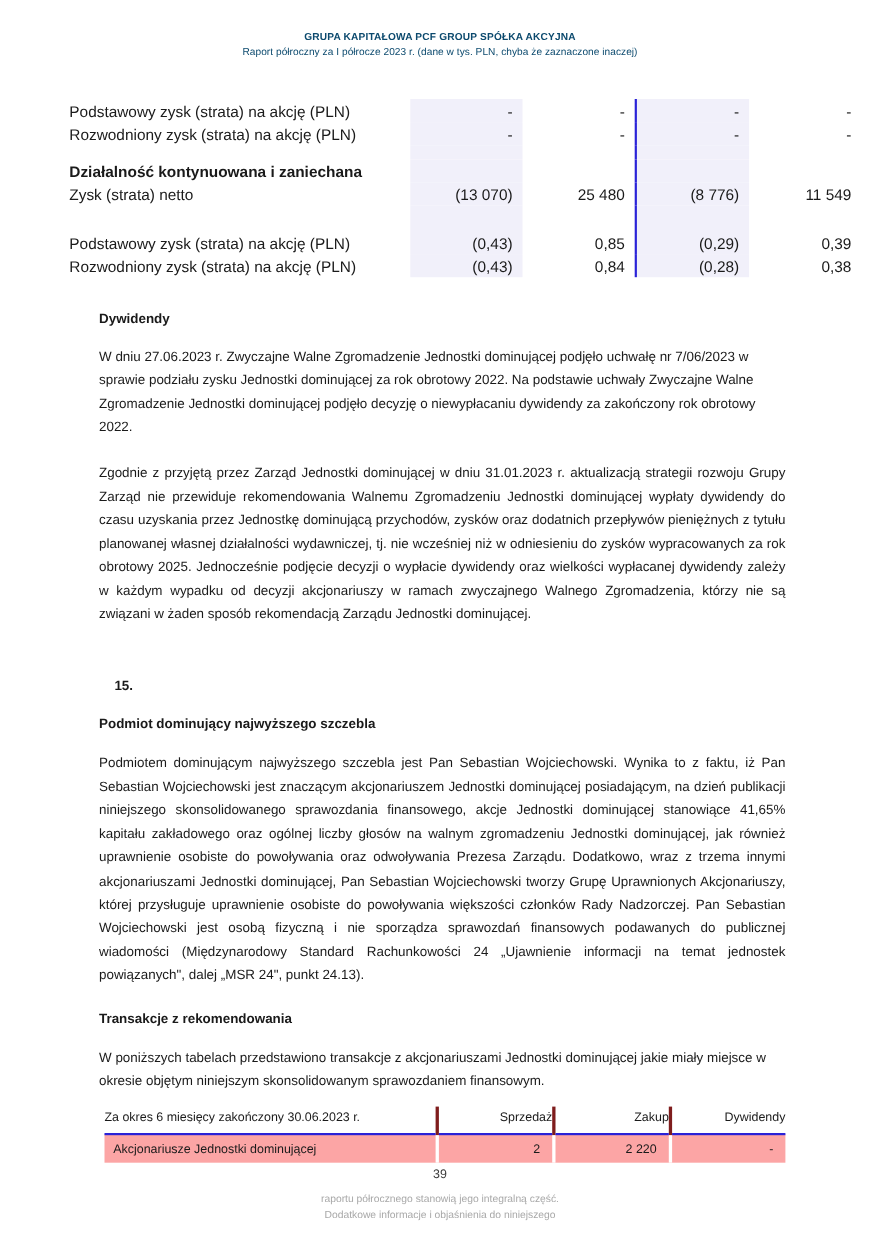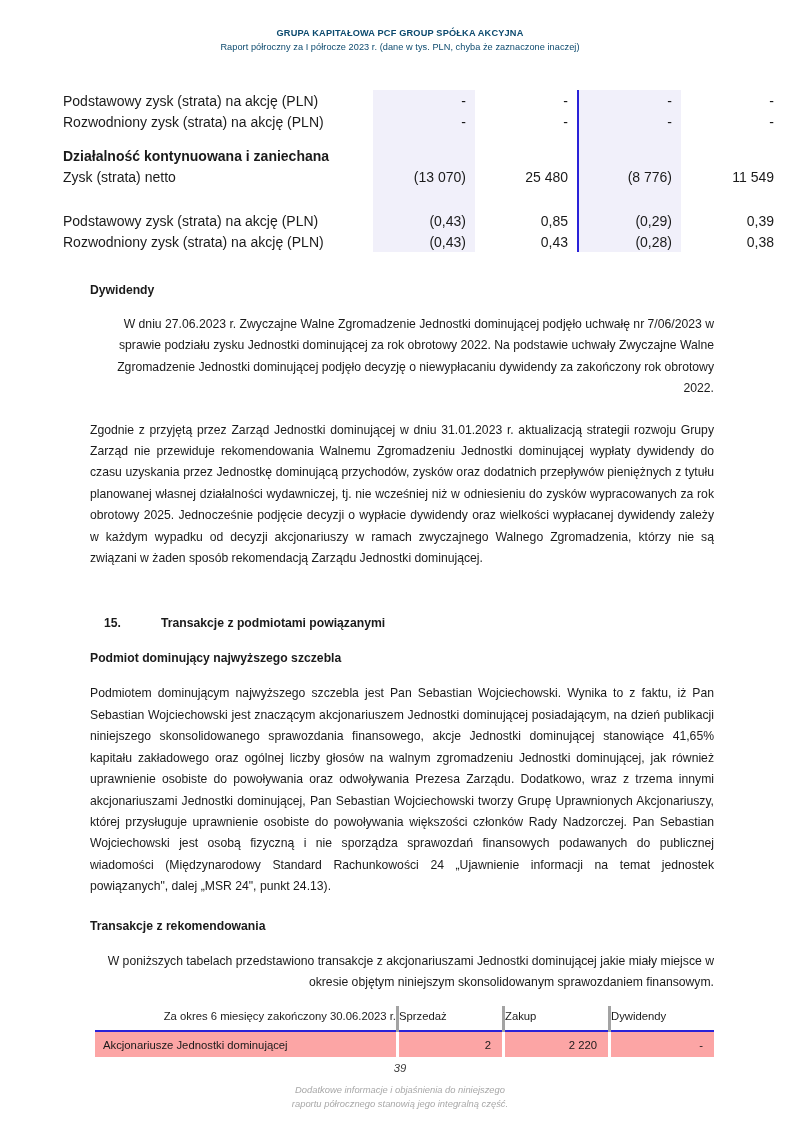--- a/index.html
+++ b/index.html
@@ -91,21 +91,21 @@
   .h-bold {
     font-size: 12.2px;
     font-weight: bold;
     line-height: 17px;
     margin: 0 0 15px 0;
   }
   p.para {
     font-size: 12.2px;
     line-height: 21.4px;
     margin: 0 0 20px 0;
-    text-align: right;
+    text-align: left;
   }
   p.para.just {
     text-align: justify;
     text-justify: inter-word;
   }
   p.para.tight {
     margin-bottom: 14px;
   }
   .sec-head {
     font-size: 12.2px;
@@ -137,26 +137,26 @@
   }
   .tx-table th {
     font-weight: normal;
     padding: 0 0 4px 0;
     height: 20px;
     vertical-align: middle;
     border-bottom: 2px solid #2a22d8;
   }
   .tx-table th.c-label {
     width: 301px;
-    text-align: right;
+    text-align: left;
   }
   .tx-table th.c-num {
     width: 103px;
-    text-align: left;
-    border-left: 3px solid #a3a3a3;
+    text-align: right;
+    border-left: 3px solid #7f1d1d;
   }
   .tx-table td {
     height: 23px;
     vertical-align: middle;
     background: #fca5a5;
     white-space: nowrap;
   }
   .tx-table td.c-label {
     text-align: left;
     padding-left: 8px;
@@ -167,21 +167,20 @@
     border-left: 3px solid #ffffff;
   }
 
   
   .page-footer {
     position: absolute;
     left: 0;
     top: 1060px;
     width: 800px;
     text-align: center;
-    font-style: italic;
   }
   .page-footer .pg-num {
     font-size: 11.3px;
     color: #3a3a3a;
     line-height: 16px;
     margin-bottom: 7px;
   }
   .page-footer .foot-line {
     font-size: 9.4px;
     color: #a8a8a8;
@@ -250,40 +249,39 @@
     <tr>
       <td class="lbl">Podstawowy zysk (strata) na akcję (PLN)</td>
       <td class="num shade">(0,43)</td>
       <td class="num">0,85</td>
       <td class="num shade divider">(0,29)</td>
       <td class="num">0,39</td>
     </tr>
     <tr>
       <td class="lbl">Rozwodniony zysk (strata) na akcję (PLN)</td>
       <td class="num shade">(0,43)</td>
-      <td class="num">0,43</td>
+      <td class="num">0,84</td>
       <td class="num shade divider">(0,28)</td>
       <td class="num">0,38</td>
     </tr>
   </tbody>
 </table>
 
 <div class="content">
 
   <div class="h-bold">Dywidendy</div>
 
   <p class="para">W dniu 27.06.2023 r. Zwyczajne Walne Zgromadzenie Jednostki dominującej podjęło uchwałę nr 7/06/2023 w sprawie podziału zysku Jednostki dominującej za rok obrotowy 2022. Na podstawie uchwały Zwyczajne Walne Zgromadzenie Jednostki dominującej podjęło decyzję o niewypłacaniu dywidendy za zakończony rok obrotowy 2022.</p>
 
   <p class="para just">Zgodnie z przyjętą przez Zarząd Jednostki dominującej w dniu 31.01.2023 r. aktualizacją strategii rozwoju Grupy Zarząd nie przewiduje rekomendowania Walnemu Zgromadzeniu Jednostki dominującej wypłaty dywidendy do czasu uzyskania przez Jednostkę dominującą przychodów, zysków oraz dodatnich przepływów pieniężnych z tytułu planowanej własnej działalności wydawniczej, tj. nie wcześniej niż w odniesieniu do zysków wypracowanych za rok obrotowy 2025. Jednocześnie podjęcie decyzji o wypłacie dywidendy oraz wielkości wypłacanej dywidendy zależy w każdym wypadku od decyzji akcjonariuszy w ramach zwyczajnego Walnego Zgromadzenia, którzy nie są związani w żaden sposób rekomendacją Zarządu Jednostki dominującej.</p>
 
   <div style="height:26px"></div>
 
   <div class="sec-head">
     <span class="sec-num">15.</span>
-    <span>Transakcje z podmiotami powiązanymi</span>
   </div>
 
   <div class="sub-head">Podmiot dominujący najwyższego szczebla</div>
 
   <p class="para just">Podmiotem dominującym najwyższego szczebla jest Pan Sebastian Wojciechowski. Wynika to z faktu, iż Pan Sebastian Wojciechowski jest znaczącym akcjonariuszem Jednostki dominującej posiadającym, na dzień publikacji niniejszego skonsolidowanego sprawozdania finansowego, akcje Jednostki dominującej stanowiące 41,65% kapitału zakładowego oraz ogólnej liczby głosów na walnym zgromadzeniu Jednostki dominującej, jak również uprawnienie osobiste do powoływania oraz odwoływania Prezesa Zarządu. Dodatkowo, wraz z trzema innymi akcjonariuszami Jednostki dominującej, Pan Sebastian Wojciechowski tworzy Grupę Uprawnionych Akcjonariuszy, której przysługuje uprawnienie osobiste do powoływania większości członków Rady Nadzorczej. Pan Sebastian Wojciechowski jest osobą fizyczną i nie sporządza sprawozdań finansowych podawanych do publicznej wiadomości (Międzynarodowy Standard Rachunkowości 24 „Ujawnienie informacji na temat jednostek powiązanych", dalej „MSR 24", punkt 24.13).</p>
 
 
   <div class="sub-head">Transakcje z rekomendowania</div>
 
   <p class="para">W poniższych tabelach przedstawiono transakcje z akcjonariuszami Jednostki dominującej jakie miały miejsce w okresie objętym niniejszym skonsolidowanym sprawozdaniem finansowym.</p>
@@ -304,15 +302,15 @@
       <td class="c-label">Akcjonariusze Jednostki dominującej</td>
       <td class="c-num">2</td>
       <td class="c-num">2 220</td>
       <td class="c-num">-</td>
     </tr>
   </tbody>
 </table>
 
 <div class="page-footer">
   <div class="pg-num">39</div>
+  <div class="foot-line">raportu półrocznego stanowią jego integralną część.</div>
   <div class="foot-line">Dodatkowe informacje i objaśnienia do niniejszego</div>
-  <div class="foot-line">raportu półrocznego stanowią jego integralną część.</div>
 </div>
 
 </body></html>

